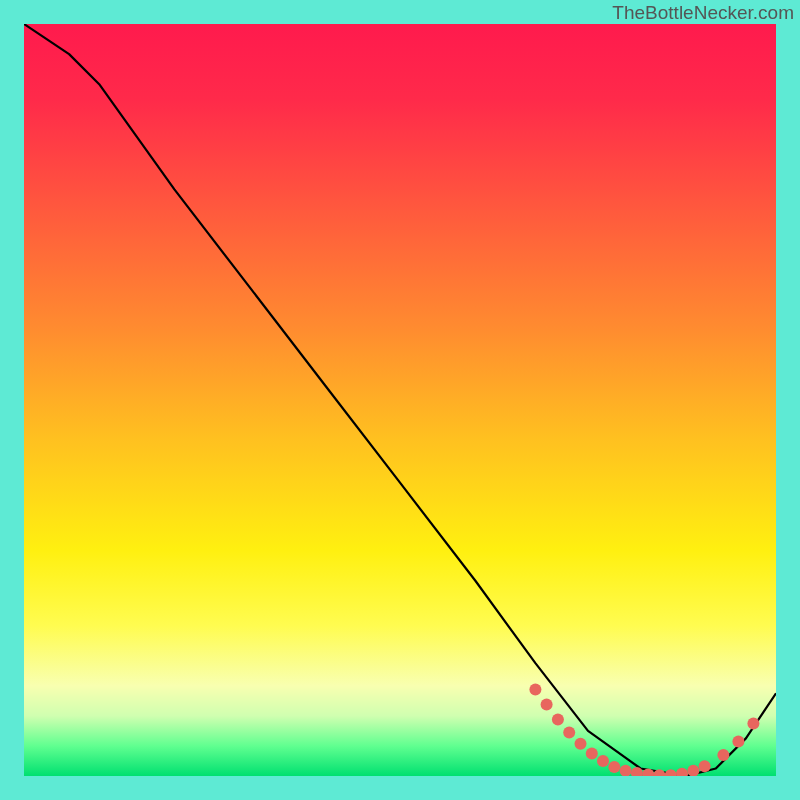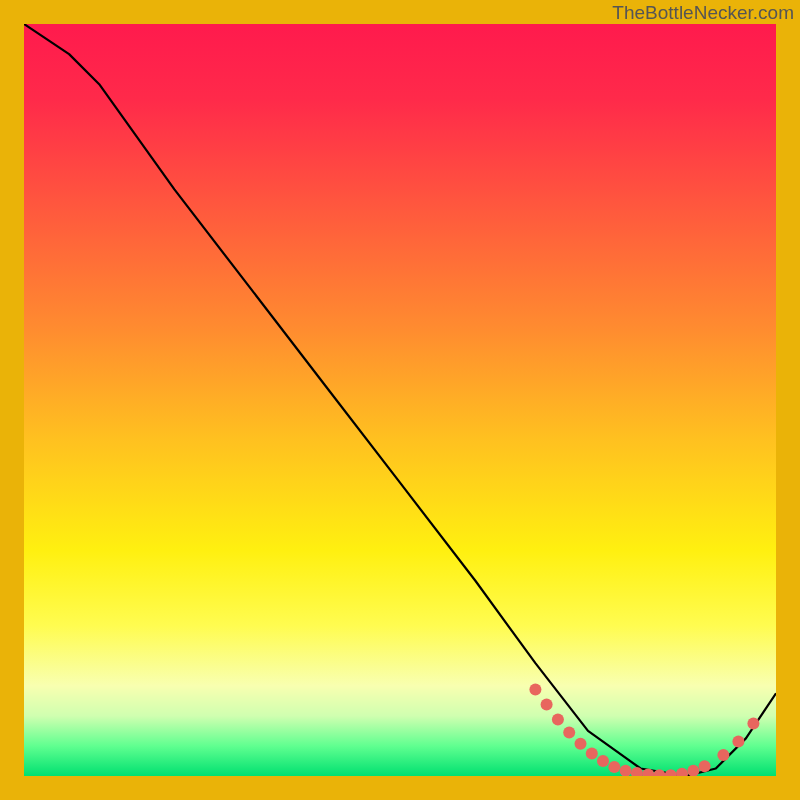--- a/index.html
+++ b/index.html
@@ -8,21 +8,21 @@
     background: #000;
     width: 800px;
     height: 800px;
     overflow: hidden;
     font-family: Arial, sans-serif;
   }
   .wrapper {
     position: relative;
     width: 800px;
     height: 800px;
-    background: #eab308;
+    background: #5eead4;
   }
   .plot-area {
     position: absolute;
     left: 24px;
     top: 24px;
     width: 752px;
     height: 752px;
   }
   .gradient-bg {
     position: absolute;

